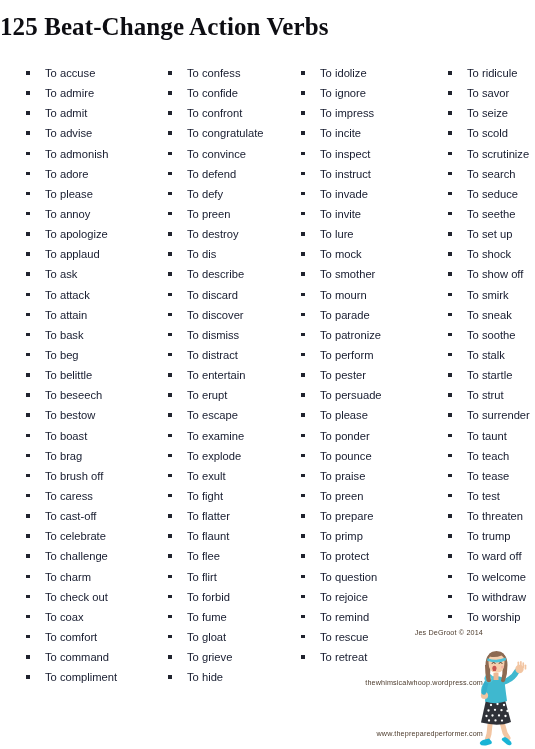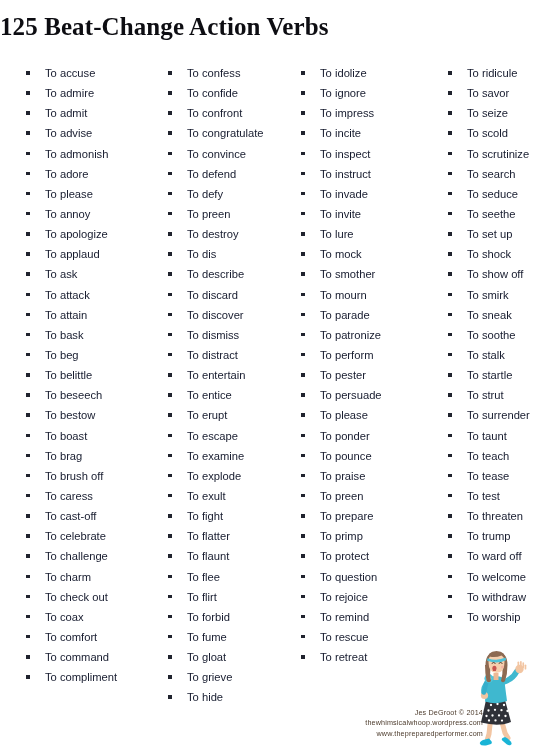--- a/index.html
+++ b/index.html
@@ -86,21 +86,21 @@
     position: absolute;
     right: 52px;
     bottom: 10px;
     text-align: right;
     font-size: 7.2px;
     line-height: 10.4px;
     color: #4c3b2c;
     letter-spacing: 0.15px;
     white-space: nowrap;
   }
-  #credits div { display: block; }
+  #credits div { display: block; margin-top: 40px; }
 
   
   #illustration {
     position: absolute;
     right: 2px;
     bottom: 0px;
     width: 74px;
     height: 104px;
   }
   #illustration svg { display: block; width: 100%; height: 100%; }
@@ -161,21 +161,20 @@
           <li class="verb-item"><span class="bullet"></span><span class="verb-text">To defy</span></li>
           <li class="verb-item"><span class="bullet"></span><span class="verb-text">To preen</span></li>
           <li class="verb-item"><span class="bullet"></span><span class="verb-text">To destroy</span></li>
           <li class="verb-item"><span class="bullet"></span><span class="verb-text">To dis</span></li>
           <li class="verb-item"><span class="bullet"></span><span class="verb-text">To describe</span></li>
           <li class="verb-item"><span class="bullet"></span><span class="verb-text">To discard</span></li>
           <li class="verb-item"><span class="bullet"></span><span class="verb-text">To discover</span></li>
           <li class="verb-item"><span class="bullet"></span><span class="verb-text">To dismiss</span></li>
           <li class="verb-item"><span class="bullet"></span><span class="verb-text">To distract</span></li>
           <li class="verb-item"><span class="bullet"></span><span class="verb-text">To entertain</span></li>
-          <li class="verb-item"><span class="bullet"></span><span class="verb-text">To entice</span></li>
           <li class="verb-item"><span class="bullet"></span><span class="verb-text">To erupt</span></li>
           <li class="verb-item"><span class="bullet"></span><span class="verb-text">To escape</span></li>
           <li class="verb-item"><span class="bullet"></span><span class="verb-text">To examine</span></li>
           <li class="verb-item"><span class="bullet"></span><span class="verb-text">To explode</span></li>
           <li class="verb-item"><span class="bullet"></span><span class="verb-text">To exult</span></li>
           <li class="verb-item"><span class="bullet"></span><span class="verb-text">To fight</span></li>
           <li class="verb-item"><span class="bullet"></span><span class="verb-text">To flatter</span></li>
           <li class="verb-item"><span class="bullet"></span><span class="verb-text">To flaunt</span></li>
           <li class="verb-item"><span class="bullet"></span><span class="verb-text">To flee</span></li>
           <li class="verb-item"><span class="bullet"></span><span class="verb-text">To flirt</span></li>

